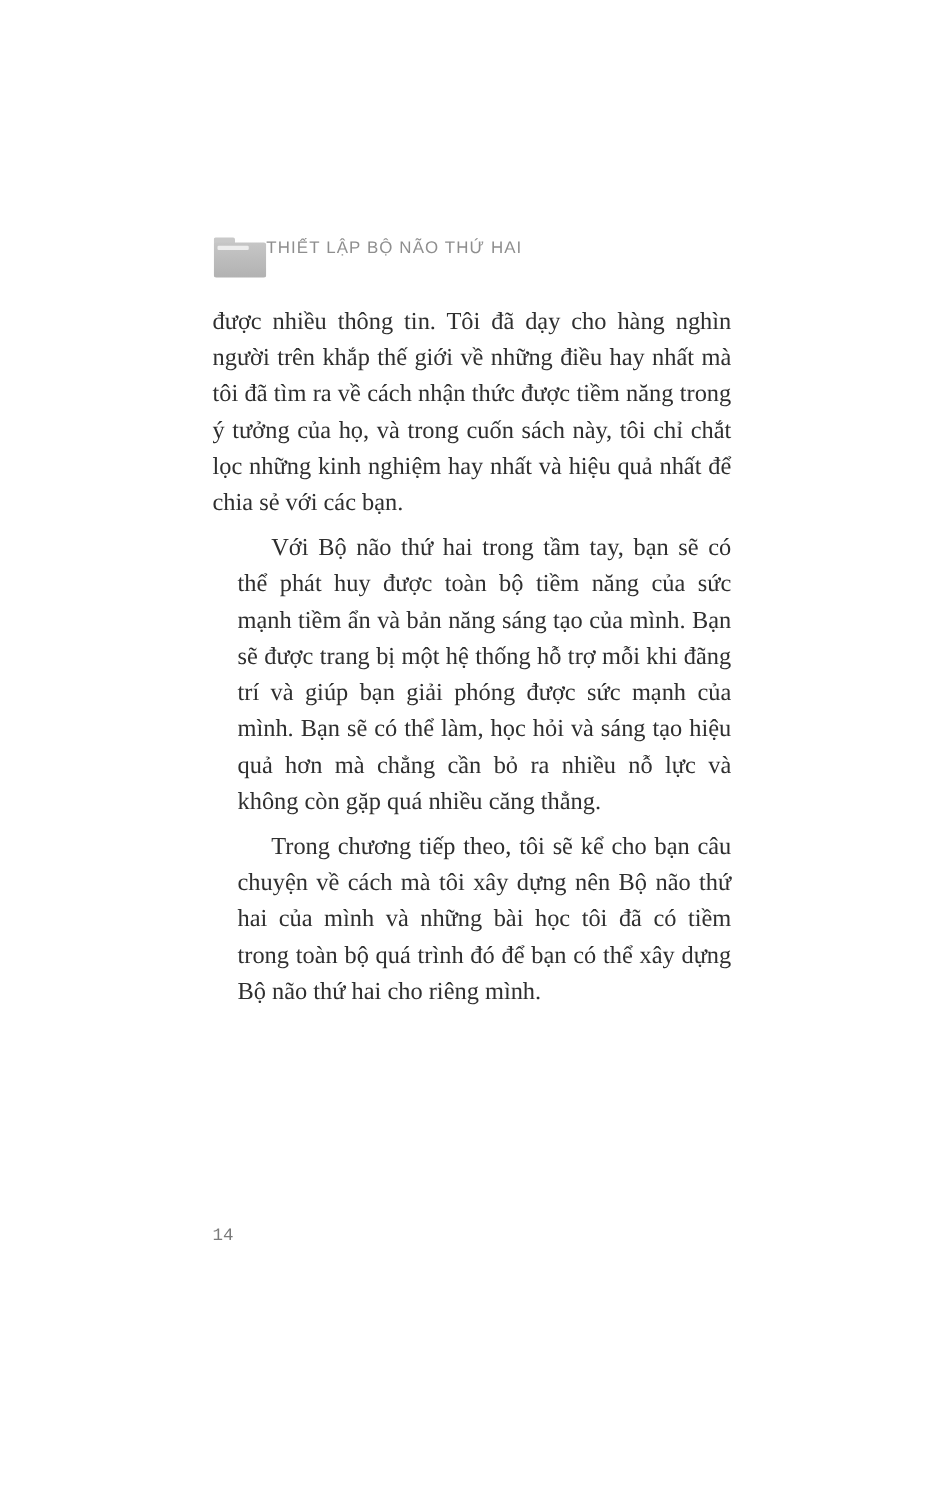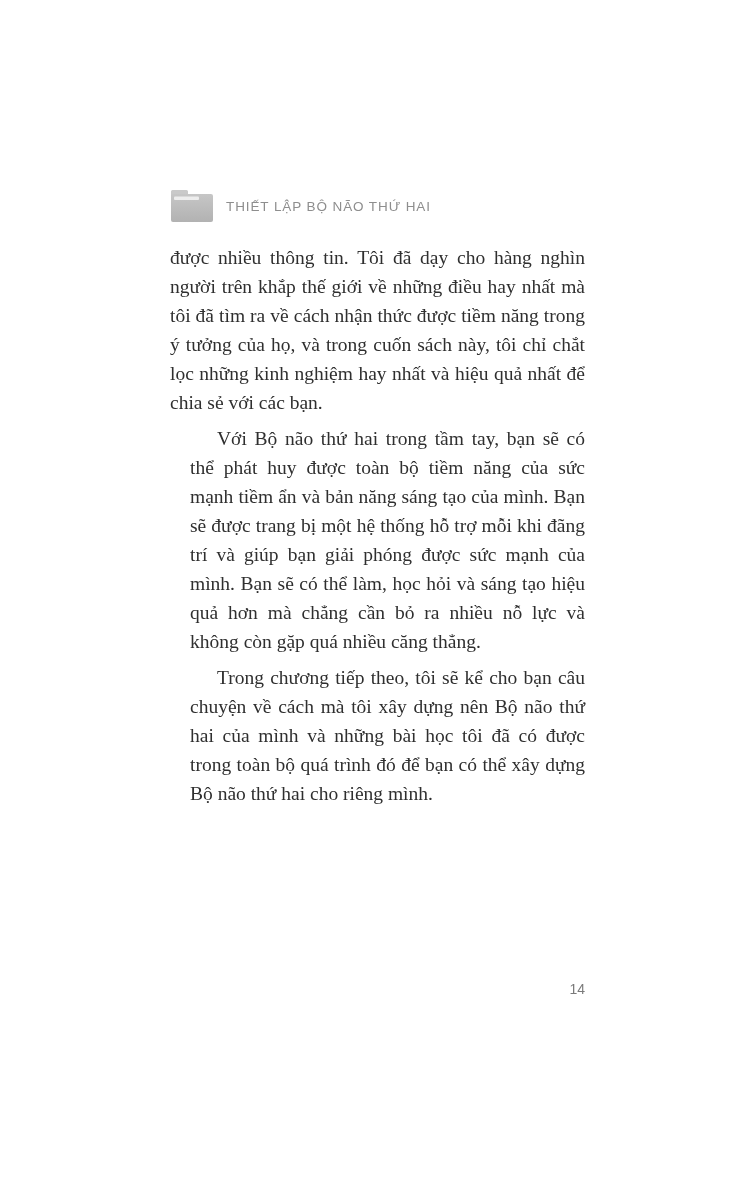--- a/index.html
+++ b/index.html
@@ -14,22 +14,21 @@
     margin: 0 auto;
     background: #ffffff;
     font-family: "Liberation Serif", serif;
     overflow: hidden;
   }
   .running-header {
     position: absolute;
     top: 188px;
     left: 171px;
     display: flex;
-    align-items: center;
-    gap: 13px;
+    gap: 0;
   }
   .folder-icon {
     width: 42px;
     height: 35px;
     display: inline-block;
   }
   .running-title {
     font-family: "Liberation Sans", sans-serif;
     font-size: 13.5px;
     color: #8e8e8e;
@@ -53,22 +52,22 @@
   }
   .content p.indent {
     text-indent: 27px;
     margin-left: 20px;
   }
   .footer {
     position: absolute;
     top: 981px;
     left: 170px;
     width: 415px;
-    text-align: right;
-    font-family: Liberation Sans, sans-serif;
+    text-align: left;
+    font-family: Liberation Mono, monospace;
     font-size: 14px;
     color: #7a7a7a;
   }
 </style>
 </head>
 <body>
 
 <div class="page">
 
   <div class="running-header">
@@ -84,20 +83,20 @@
         <rect x="0" y="6" width="42" height="28" rx="2" fill="url(#foldergrad)"></rect>
         <rect x="3" y="8.5" width="25" height="3.5" rx="1" fill="#ededed"></rect>
       </svg>
     </span>
     <span class="running-title">THIẾT LẬP BỘ NÃO THỨ HAI</span>
   </div>
 
   <div class="content">
     <p>được nhiều thông tin. Tôi đã dạy cho hàng nghìn người trên khắp thế giới về những điều hay nhất mà tôi đã tìm ra về cách nhận thức được tiềm năng trong ý tưởng của họ, và trong cuốn sách này, tôi chỉ chắt lọc những kinh nghiệm hay nhất và hiệu quả nhất để chia sẻ với các bạn.</p>
     <p class="indent">Với Bộ não thứ hai trong tầm tay, bạn sẽ có thể phát huy được toàn bộ tiềm năng của sức mạnh tiềm ẩn và bản năng sáng tạo của mình. Bạn sẽ được trang bị một hệ thống hỗ trợ mỗi khi đãng trí và giúp bạn giải phóng được sức mạnh của mình. Bạn sẽ có thể làm, học hỏi và sáng tạo hiệu quả hơn mà chẳng cần bỏ ra nhiều nỗ lực và không còn gặp quá nhiều căng thẳng.</p>
-    <p class="indent">Trong chương tiếp theo, tôi sẽ kể cho bạn câu chuyện về cách mà tôi xây dựng nên Bộ não thứ hai của mình và những bài học tôi đã có được trong toàn bộ quá trình đó để bạn có thể xây dựng Bộ não thứ hai cho riêng mình.</p>
+    <p class="indent">Trong chương tiếp theo, tôi sẽ kể cho bạn câu chuyện về cách mà tôi xây dựng nên Bộ não thứ hai của mình và những bài học tôi đã có tiềm trong toàn bộ quá trình đó để bạn có thể xây dựng Bộ não thứ hai cho riêng mình.</p>
   </div>
 
   <div class="footer">
     <span>14</span>
   </div>
 
 </div>
 
 </body></html>

